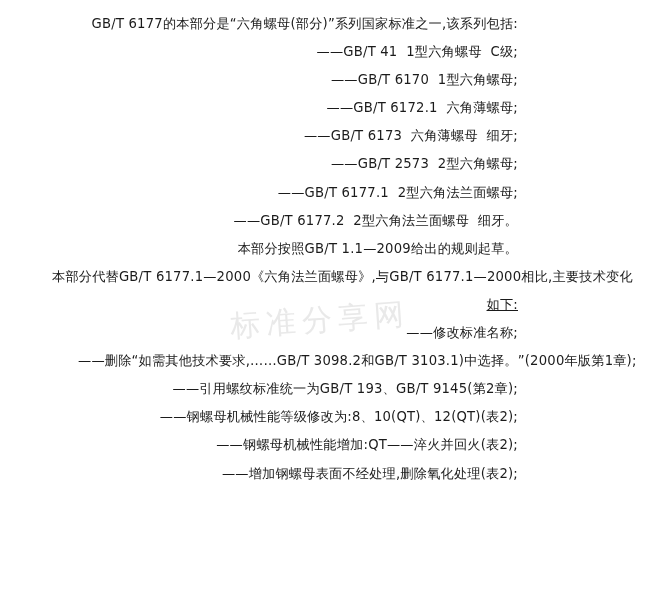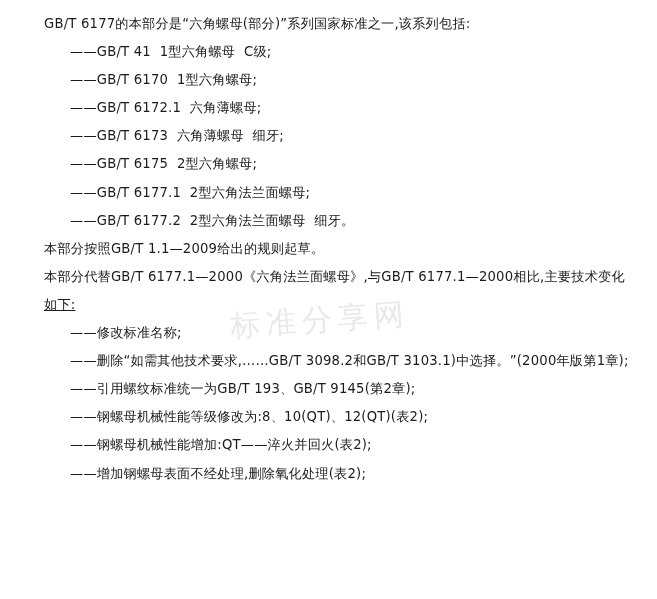--- a/index.html
+++ b/index.html
@@ -12,25 +12,26 @@
   }
   #page {
     position: relative;
     width: 657px;
     height: 599px;
     background: #ffffff;
     overflow: hidden;
   }
   .doc {
     position: absolute;
-    left: 0;
+    left: 8px;
     top: 0;
     width: 538px;
     padding: 10px 28px 0 44px;
     box-sizing: border-box;
+    text-align: right;
   }
   .line {
     font-size: 13.2px;
     line-height: 28.1px;
     color: #1b1b1b;
     white-space: pre;
     letter-spacing: 0.2px;
   }
   .indent-0 { text-indent: 0; }
   .indent-1 { padding-left: 26px; }
@@ -52,21 +53,21 @@
 <body>
 
 <div id="page">
   <div class="watermark">标准分享网</div>
   <div class="doc" id="doc-body">
       <div class="line indent-0">GB/T 6177的本部分是“六角螺母(部分)”系列国家标准之一,该系列包括:</div>
       <div class="line indent-1">——GB/T 41  1型六角螺母  C级;</div>
       <div class="line indent-1">——GB/T 6170  1型六角螺母;</div>
       <div class="line indent-1">——GB/T 6172.1  六角薄螺母;</div>
       <div class="line indent-1">——GB/T 6173  六角薄螺母  细牙;</div>
-      <div class="line indent-1">——GB/T 6175  2型六角螺母;</div>
+      <div class="line indent-1">——GB/T 2573  2型六角螺母;</div>
       <div class="line indent-1">——GB/T 6177.1  2型六角法兰面螺母;</div>
       <div class="line indent-1">——GB/T 6177.2  2型六角法兰面螺母  细牙。</div>
       <div class="line indent-0">本部分按照GB/T 1.1—2009给出的规则起草。</div>
       <div class="line indent-0">本部分代替GB/T 6177.1—2000《六角法兰面螺母》,与GB/T 6177.1—2000相比,主要技术变化</div>
       <div class="line indent-2">如下:</div>
       <div class="line indent-1">——修改标准名称;</div>
       <div class="line indent-1">——删除“如需其他技术要求,……GB/T 3098.2和GB/T 3103.1)中选择。”(2000年版第1章);</div>
       <div class="line indent-1">——引用螺纹标准统一为GB/T 193、GB/T 9145(第2章);</div>
       <div class="line indent-1">——钢螺母机械性能等级修改为:8、10(QT)、12(QT)(表2);</div>
       <div class="line indent-1">——钢螺母机械性能增加:QT——淬火并回火(表2);</div>

